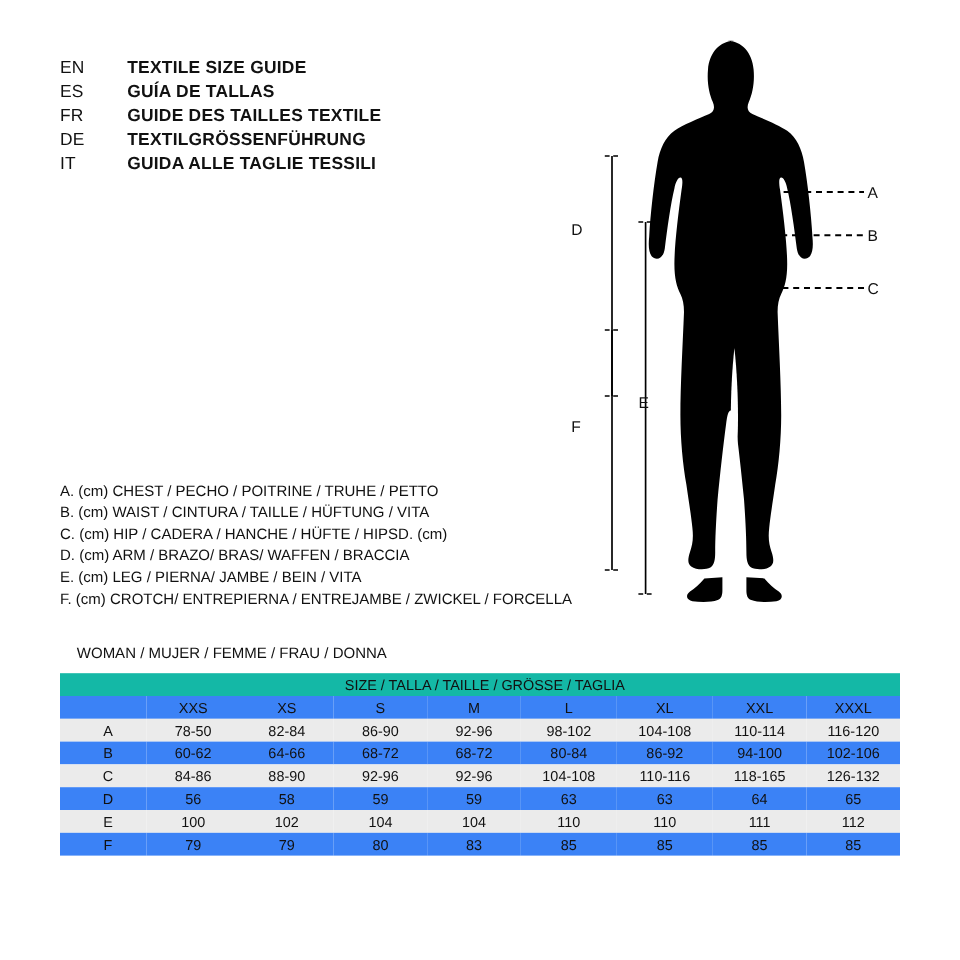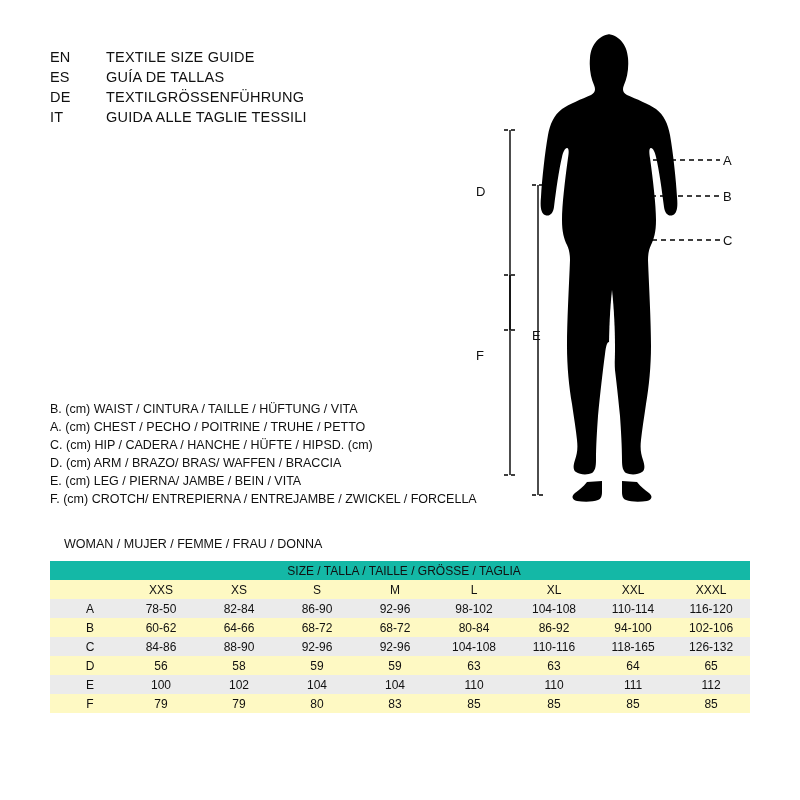--- a/index.html
+++ b/index.html
@@ -34,21 +34,21 @@
     font-size: 14.5px;
     line-height: 20px;
     letter-spacing: 0.2px;
     white-space: nowrap;
   }
   .title-lang {
     width: 56px;
     flex: 0 0 56px;
   }
   .title-text {
-    font-weight: normal;
+    font-weight: bold;
   }
 
   
   .legend-block {
     position: absolute;
     left: 50px;
     top: 400px;
     width: 470px;
   }
   .legend-row {
@@ -97,21 +97,21 @@
     font-weight: normal;
     vertical-align: middle;
   }
   .row-head { 
     background: #14b8a6;
   }
   .row-alt {
     background: #ebebeb;
   }
   .row-white {
-    background: #fef9c3;
+    background: #3b82f6;
   }
   .col-label {
     text-align: left;
     padding-left: 8px !important;
     width: 72px;
   }
   .hdr-title {
     text-align: left;
     padding-left: 8px !important;
   }
@@ -122,20 +122,24 @@
 <div class="page">
 
   <div class="title-block">
     <div class="title-row">
       <span class="title-lang">EN</span>
       <span class="title-text">TEXTILE SIZE GUIDE</span>
     </div>
     <div class="title-row">
       <span class="title-lang">ES</span>
       <span class="title-text">GUÍA DE TALLAS</span>
+    </div>
+    <div class="title-row">
+      <span class="title-lang">FR</span>
+      <span class="title-text">GUIDE DES TAILLES TEXTILE</span>
     </div>
     <div class="title-row">
       <span class="title-lang">DE</span>
       <span class="title-text">TEXTILGRÖSSENFÜHRUNG</span>
     </div>
     <div class="title-row">
       <span class="title-lang">IT</span>
       <span class="title-text">GUIDA ALLE TAGLIE TESSILI</span>
     </div>
   </div>
@@ -226,22 +230,22 @@
         <text x="293" y="181">B</text>
         <text x="293" y="225">C</text>
         <text x="46" y="176">D</text>
         <text x="102" y="320">E</text>
         <text x="46" y="340">F</text>
       </g>
     </svg>
   </div>
 
   <div class="legend-block">
+    <div class="legend-row">A. (cm) CHEST / PECHO / POITRINE / TRUHE / PETTO</div>
     <div class="legend-row">B. (cm) WAIST / CINTURA / TAILLE / HÜFTUNG / VITA</div>
-    <div class="legend-row">A. (cm) CHEST / PECHO / POITRINE / TRUHE / PETTO</div>
     <div class="legend-row">C. (cm) HIP / CADERA / HANCHE / HÜFTE / HIPSD. (cm)</div>
     <div class="legend-row">D. (cm) ARM / BRAZO/ BRAS/ WAFFEN / BRACCIA</div>
     <div class="legend-row">E. (cm) LEG / PIERNA/ JAMBE / BEIN / VITA</div>
     <div class="legend-row">F. (cm) CROTCH/ ENTREPIERNA / ENTREJAMBE / ZWICKEL / FORCELLA</div>
   </div>
 
   <div class="legend-heading">WOMAN / MUJER / FEMME / FRAU / DONNA</div>
 
   <div class="table-wrap">
     <table class="size-table">

